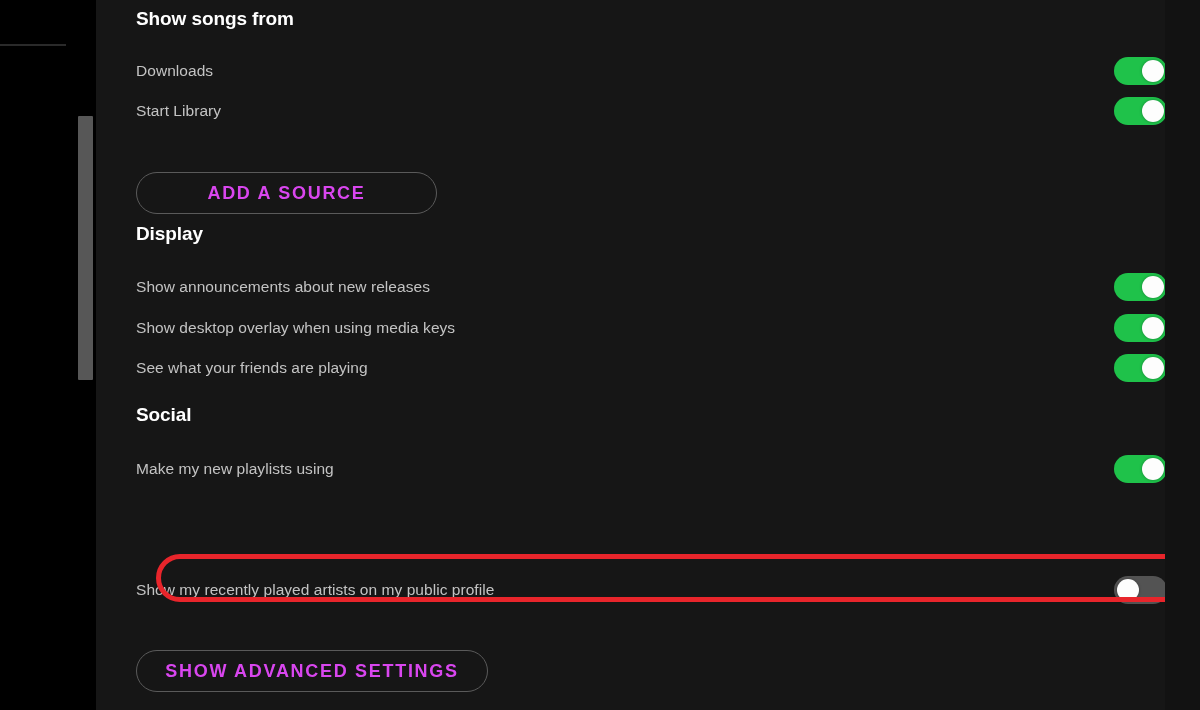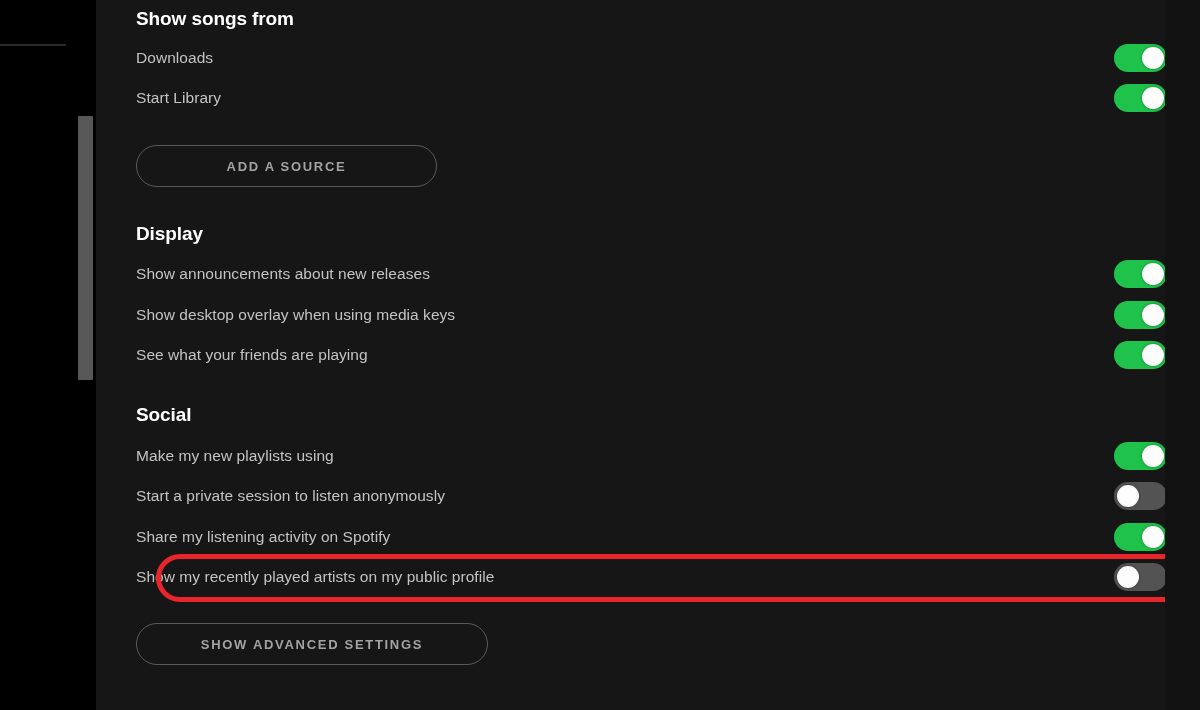--- a/index.html
+++ b/index.html
@@ -88,20 +88,21 @@
   .h-show-songs { top: 9px; left: 0; }
   .h-display    { top: 224px; left: 0; }
   .h-social     { top: 405px; left: 0; }
 
   
   .row {
     position: absolute;
     left: 0;
     width: 1048px;
     height: 28px;
+    margin-top: 13px;
   }
   .row-label {
     position: absolute;
     left: 0;
     top: 50%;
     transform: translateY(-50%);
     color: #c3c3c3;
     font-size: 15.5px;
     font-weight: normal;
     letter-spacing: 0.05px;
@@ -134,31 +135,32 @@
   .toggle.on .knob { left: 28px; }
 
   
   .pill-button {
     position: absolute;
     left: 0;
     height: 42px;
     border: 1px solid #5a5a5a;
     border-radius: 21px;
     background: transparent;
-    color: #a3a3a3;
+    color: #d946ef;
     font-family: "Liberation Sans", sans-serif;
-    font-size: 13px;
+    font-size: 18px;
     font-weight: bold;
     letter-spacing: 1.7px;
     text-transform: uppercase;
     cursor: pointer;
     padding: 0;
     display: flex;
     align-items: center;
     justify-content: center;
+    margin-top: 27px;
   }
   .btn-add-source { top: 145px; width: 301px; }
   .btn-advanced   { top: 623px; width: 352px; }
 
   
   .annotation-box {
     position: absolute;
     left: 20px;          
     top: 554px;
     width: 1074px;
@@ -225,33 +227,21 @@
 
       <div class="section-heading h-social">Social</div>
 
       <div class="row" style="top:442px;">
         <span class="row-label">Make my new playlists using</span>
         <div class="toggle on">
           <div class="knob"></div>
         </div>
       </div>
 
-      <div class="row" style="top:482px;">
-        <span class="row-label">Start a private session to listen anonymously</span>
-        <div class="toggle">
-          <div class="knob"></div>
-        </div>
-      </div>
-
-      <div class="row" style="top:523px;">
-        <span class="row-label">Share my listening activity on Spotify</span>
-        <div class="toggle on">
-          <div class="knob"></div>
-        </div>
-      </div>
+
 
       <div class="row" style="top:563px;text-align:right;">
         <span class="row-label">Show my recently played artists on my public profile</span>
         <div class="toggle">
           <div class="knob"></div>
         </div>
       </div>
 
       <button class="pill-button btn-advanced">SHOW ADVANCED SETTINGS</button>
 

